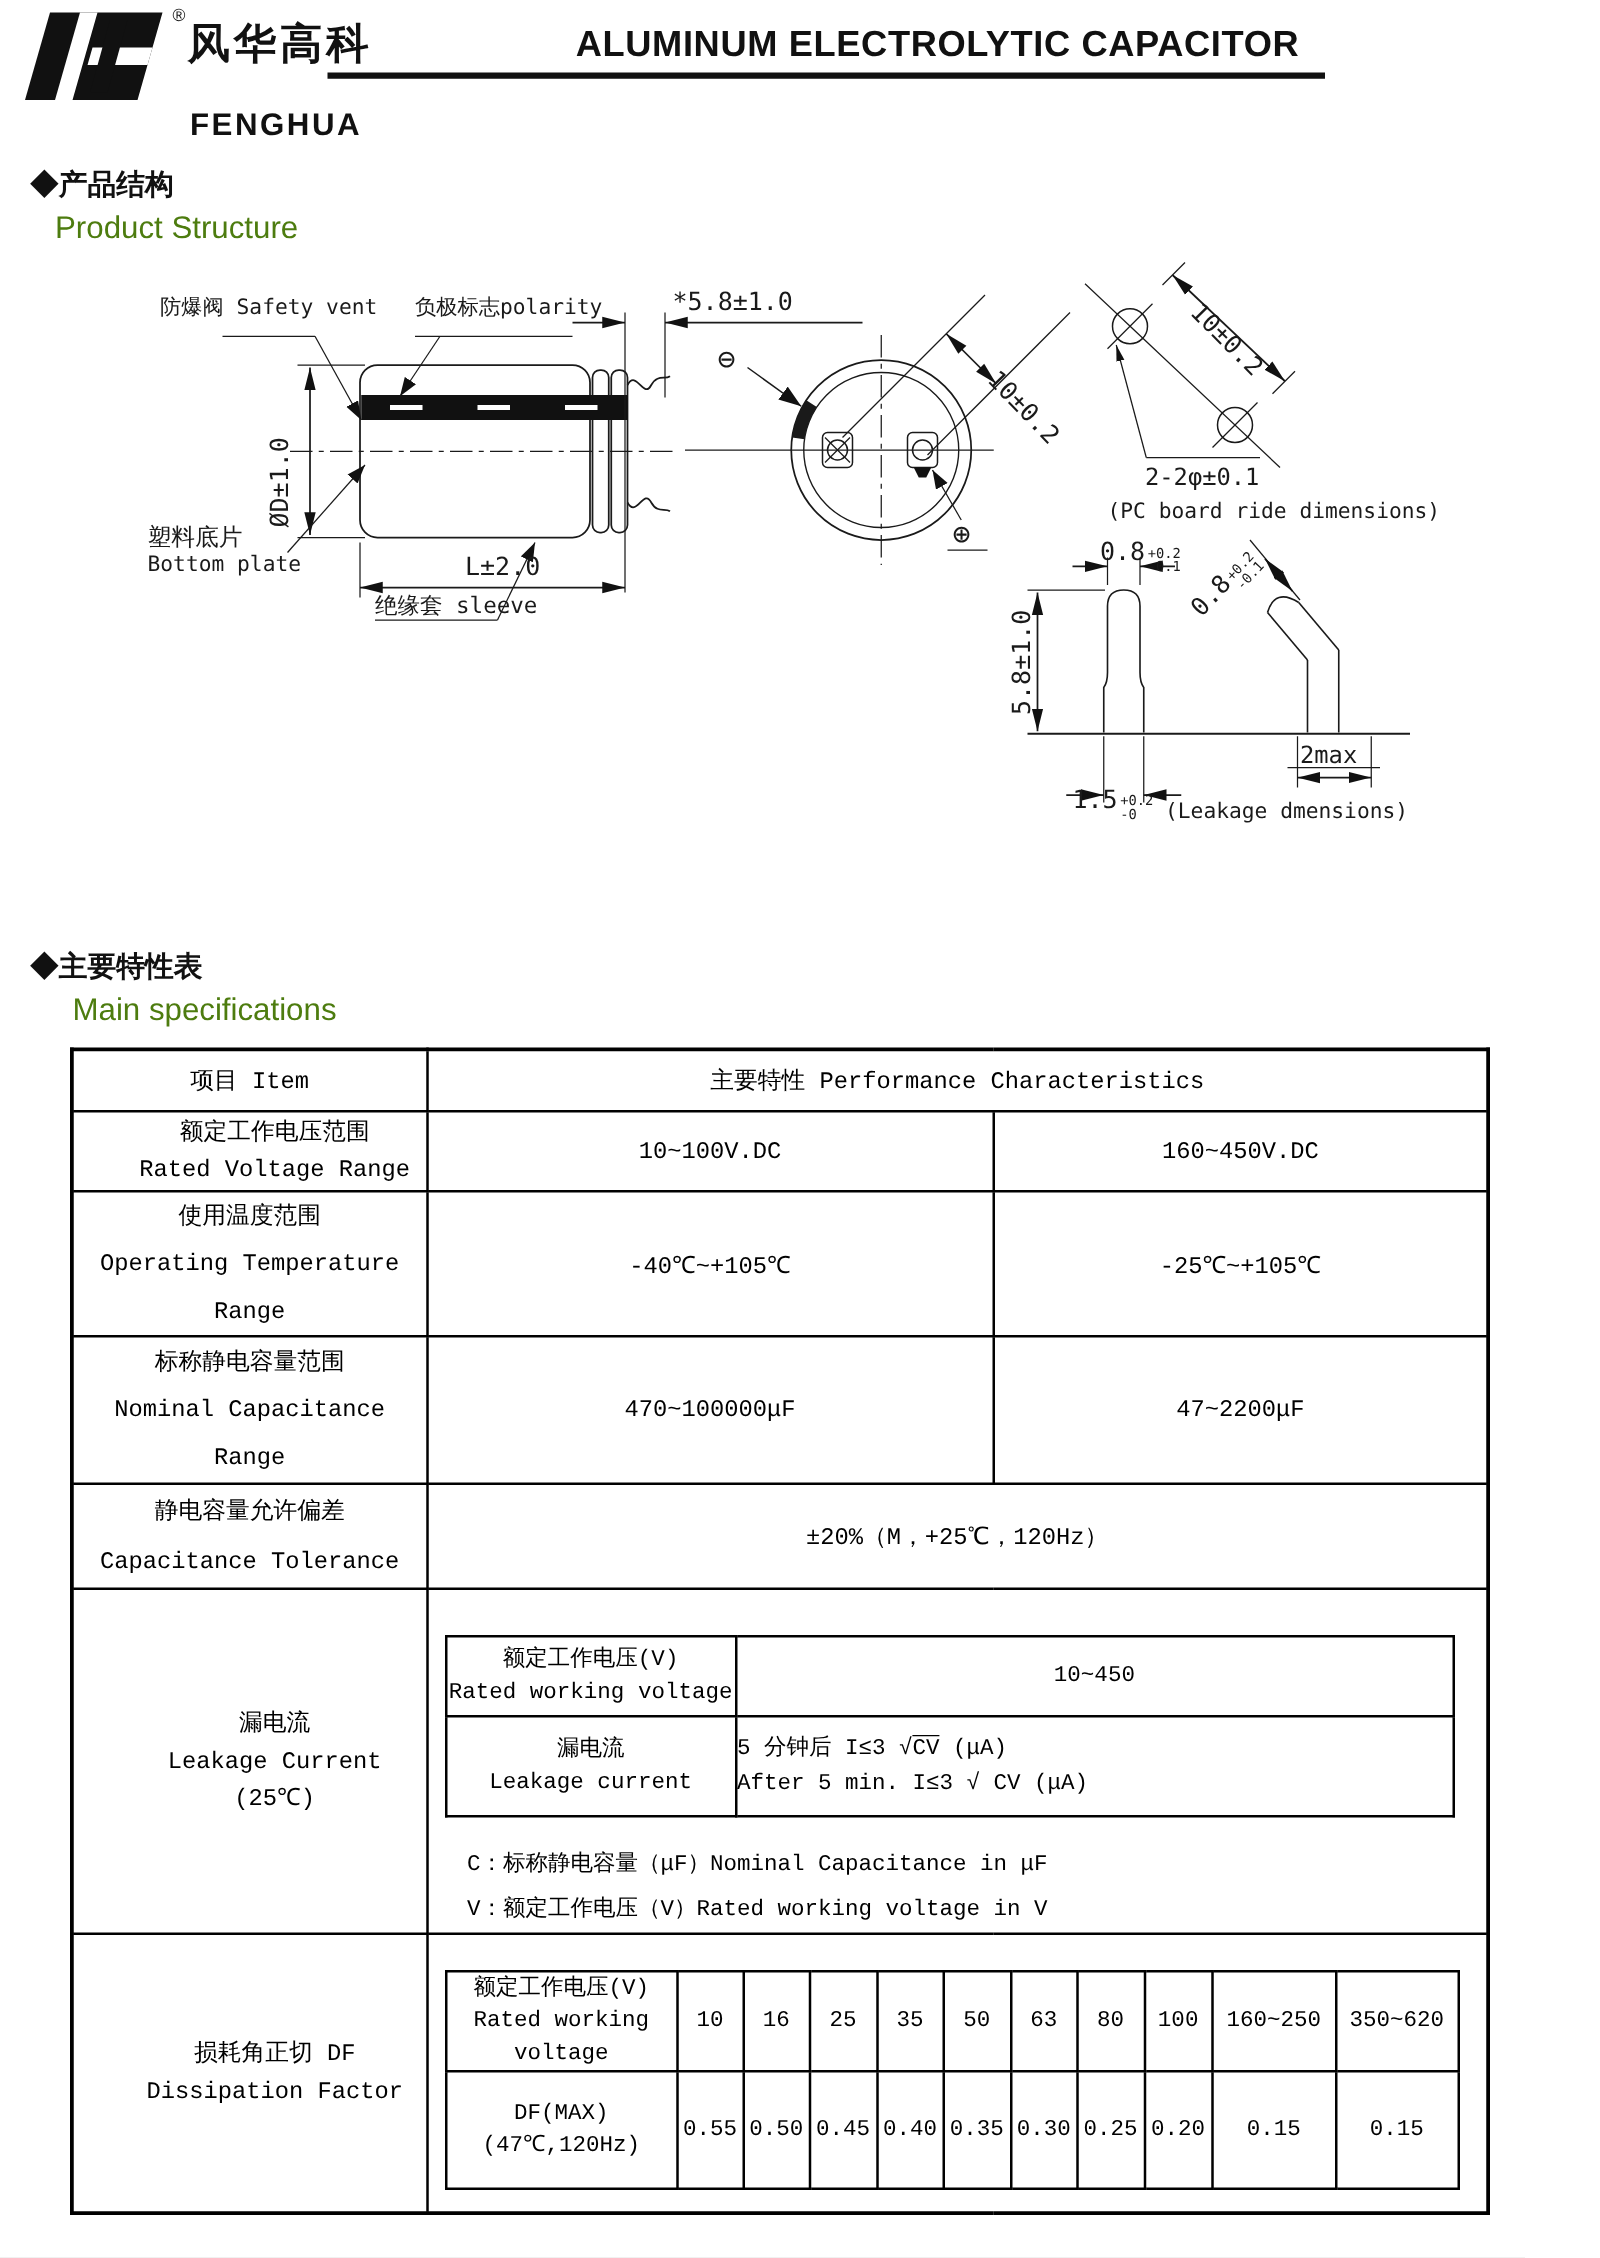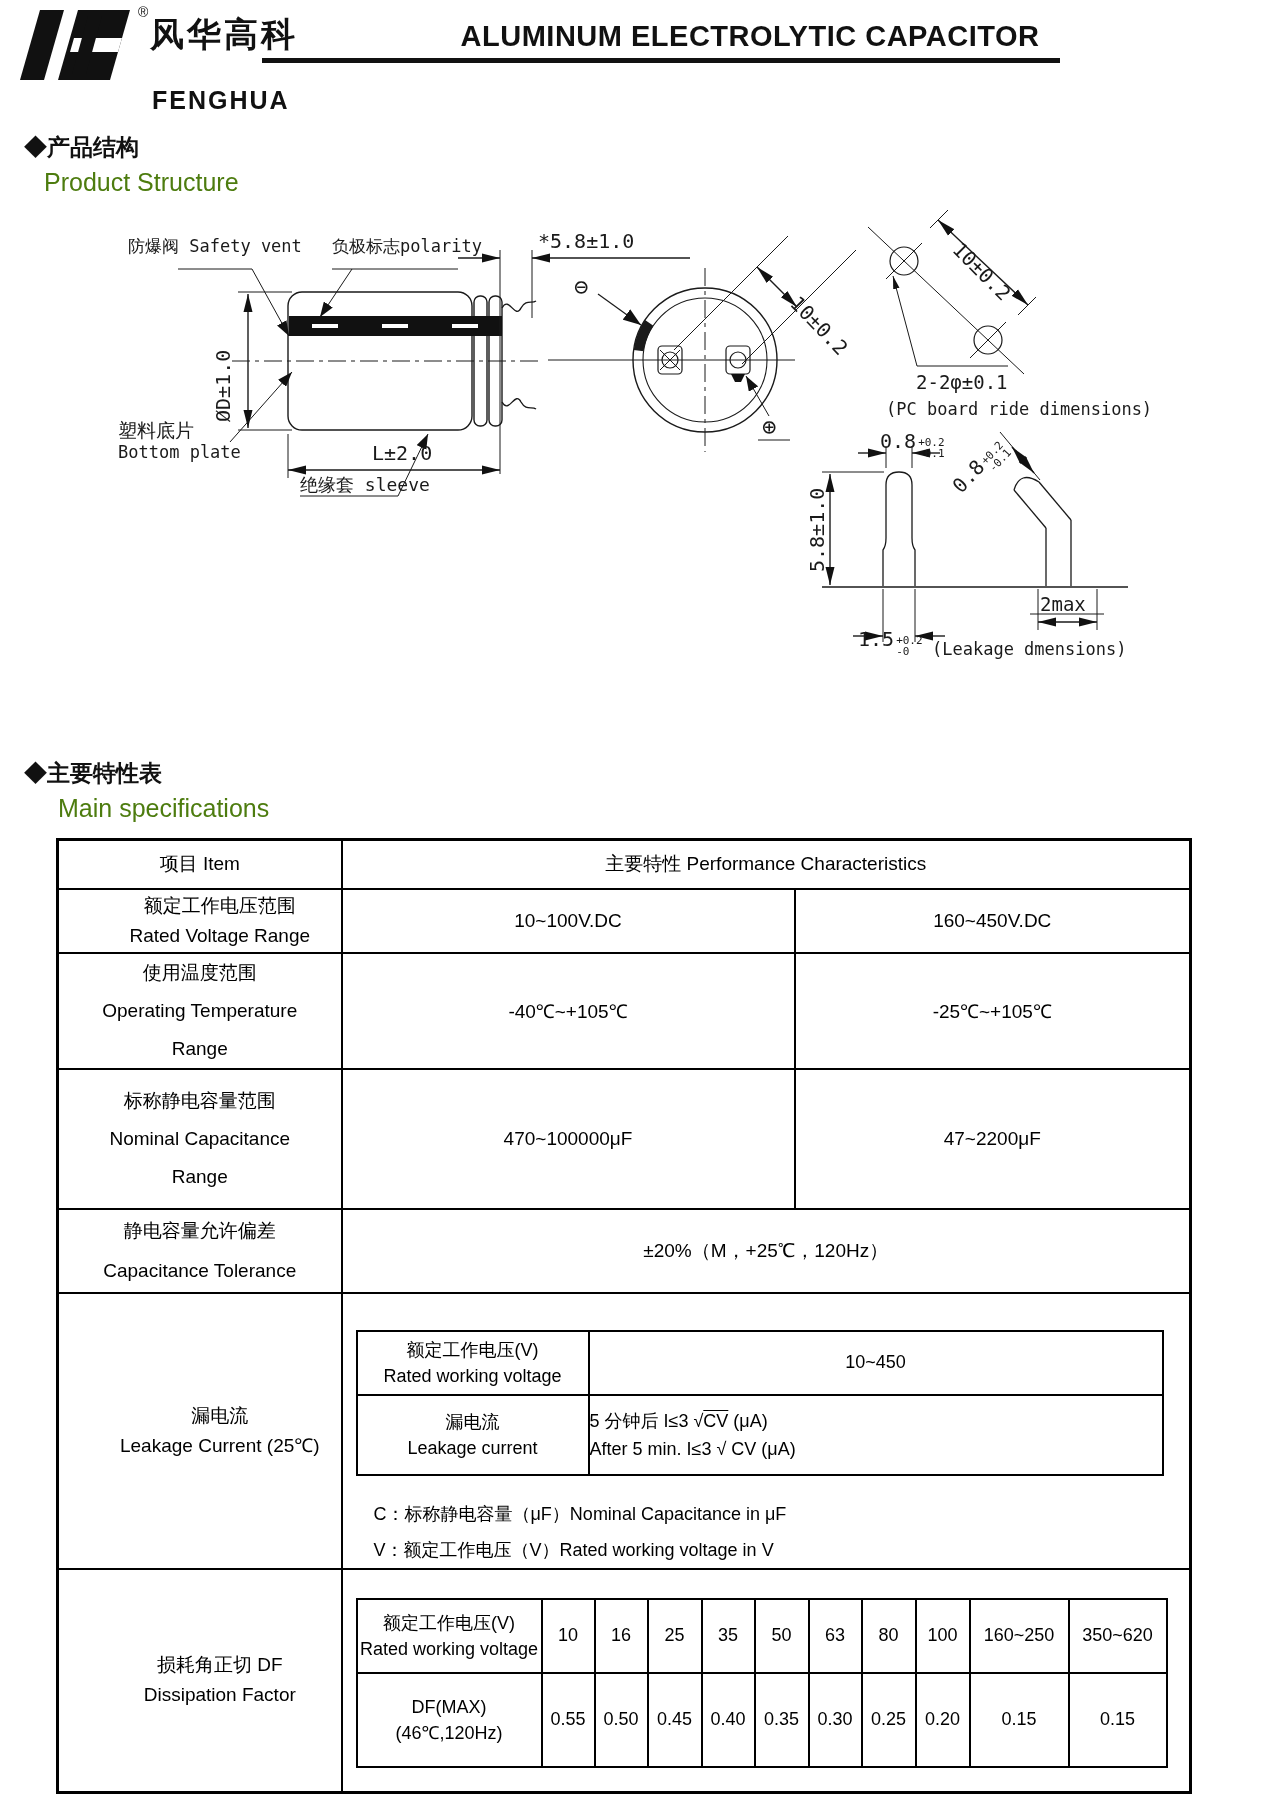--- a/index.html
+++ b/index.html
@@ -20,21 +20,21 @@
   .diagram{position:absolute;left:0;top:190px;width:1280px;height:470px;}
   .diagram svg{position:absolute;left:0;top:0;}
   .dlbl{position:absolute;font-family:"DejaVu Sans Mono",monospace;font-size:17px;
         color:#1a1a1a;white-space:nowrap;line-height:1.15;}
   .dlbl.big{font-size:20px;}
   .dlbl.sym{font-size:24px;}
   .rot-ccw90{transform:rotate(-90deg);transform-origin:0 0;}
   .tol{display:inline-flex;flex-direction:column;vertical-align:2px;margin-left:2px;
        font-size:11px;line-height:11px;}
   
-  table{border-collapse:collapse;table-layout:fixed;}
+  table{border-collapse:collapse;table-layout:fixed;font-family:Liberation Mono, monospace;}
   .spec{position:absolute;left:56px;top:838px;width:1133px;font-size:19px;text-align:center;color:#000;border:3px solid #000;}
   .spec > tbody > tr > td{border:2px solid #000;padding:0;vertical-align:middle;}
   .spec > tbody > tr > td.vtop{vertical-align:top;text-align:left;}
   .lh2 div{line-height:30px;padding-left:40px;}
   .lh3 div{line-height:38px;}
   .lh2w div{line-height:40px;}
   .inner{font-size:18px;text-align:center;}
   .inner td{border:2px solid #000;padding:0;vertical-align:middle;}
   .inner .lbl div{line-height:26px;}
   .formula{text-align:left;padding-left:8px;line-height:28px;}
@@ -222,21 +222,21 @@
       </tr>
       <tr style="height:115px">
         <td class="lh3">
           <div>使用温度范围</div>
           <div>Operating Temperature</div>
           <div>Range</div>
         </td>
         <td>-40℃~+105℃</td>
         <td>-25℃~+105℃</td>
       </tr>
-      <tr style="height:140px">
+      <tr style="height:118px">
         <td class="lh3">
           <div>标称静电容量范围</div>
           <div>Nominal Capacitance</div>
           <div>Range</div>
         </td>
         <td>470~100000μF</td>
         <td>47~2200μF</td>
       </tr>
       <tr style="height:84px">
         <td class="lh2w">
@@ -318,21 +318,21 @@
                   <td>50</td>
                   <td>63</td>
                   <td>80</td>
                   <td>100</td>
                   <td>160~250</td>
                   <td>350~620</td>
                 </tr>
                 <tr style="height:94px">
                   <td class="lbl">
                     <div>DF(MAX)</div>
-                    <div>(46℃,120Hz)</div>
+                    <div>(47℃,120Hz)</div>
                   </td>
                   <td>0.55</td>
                   <td>0.50</td>
                   <td>0.45</td>
                   <td>0.40</td>
                   <td>0.35</td>
                   <td>0.30</td>
                   <td>0.25</td>
                   <td>0.20</td>
                   <td>0.15</td>

